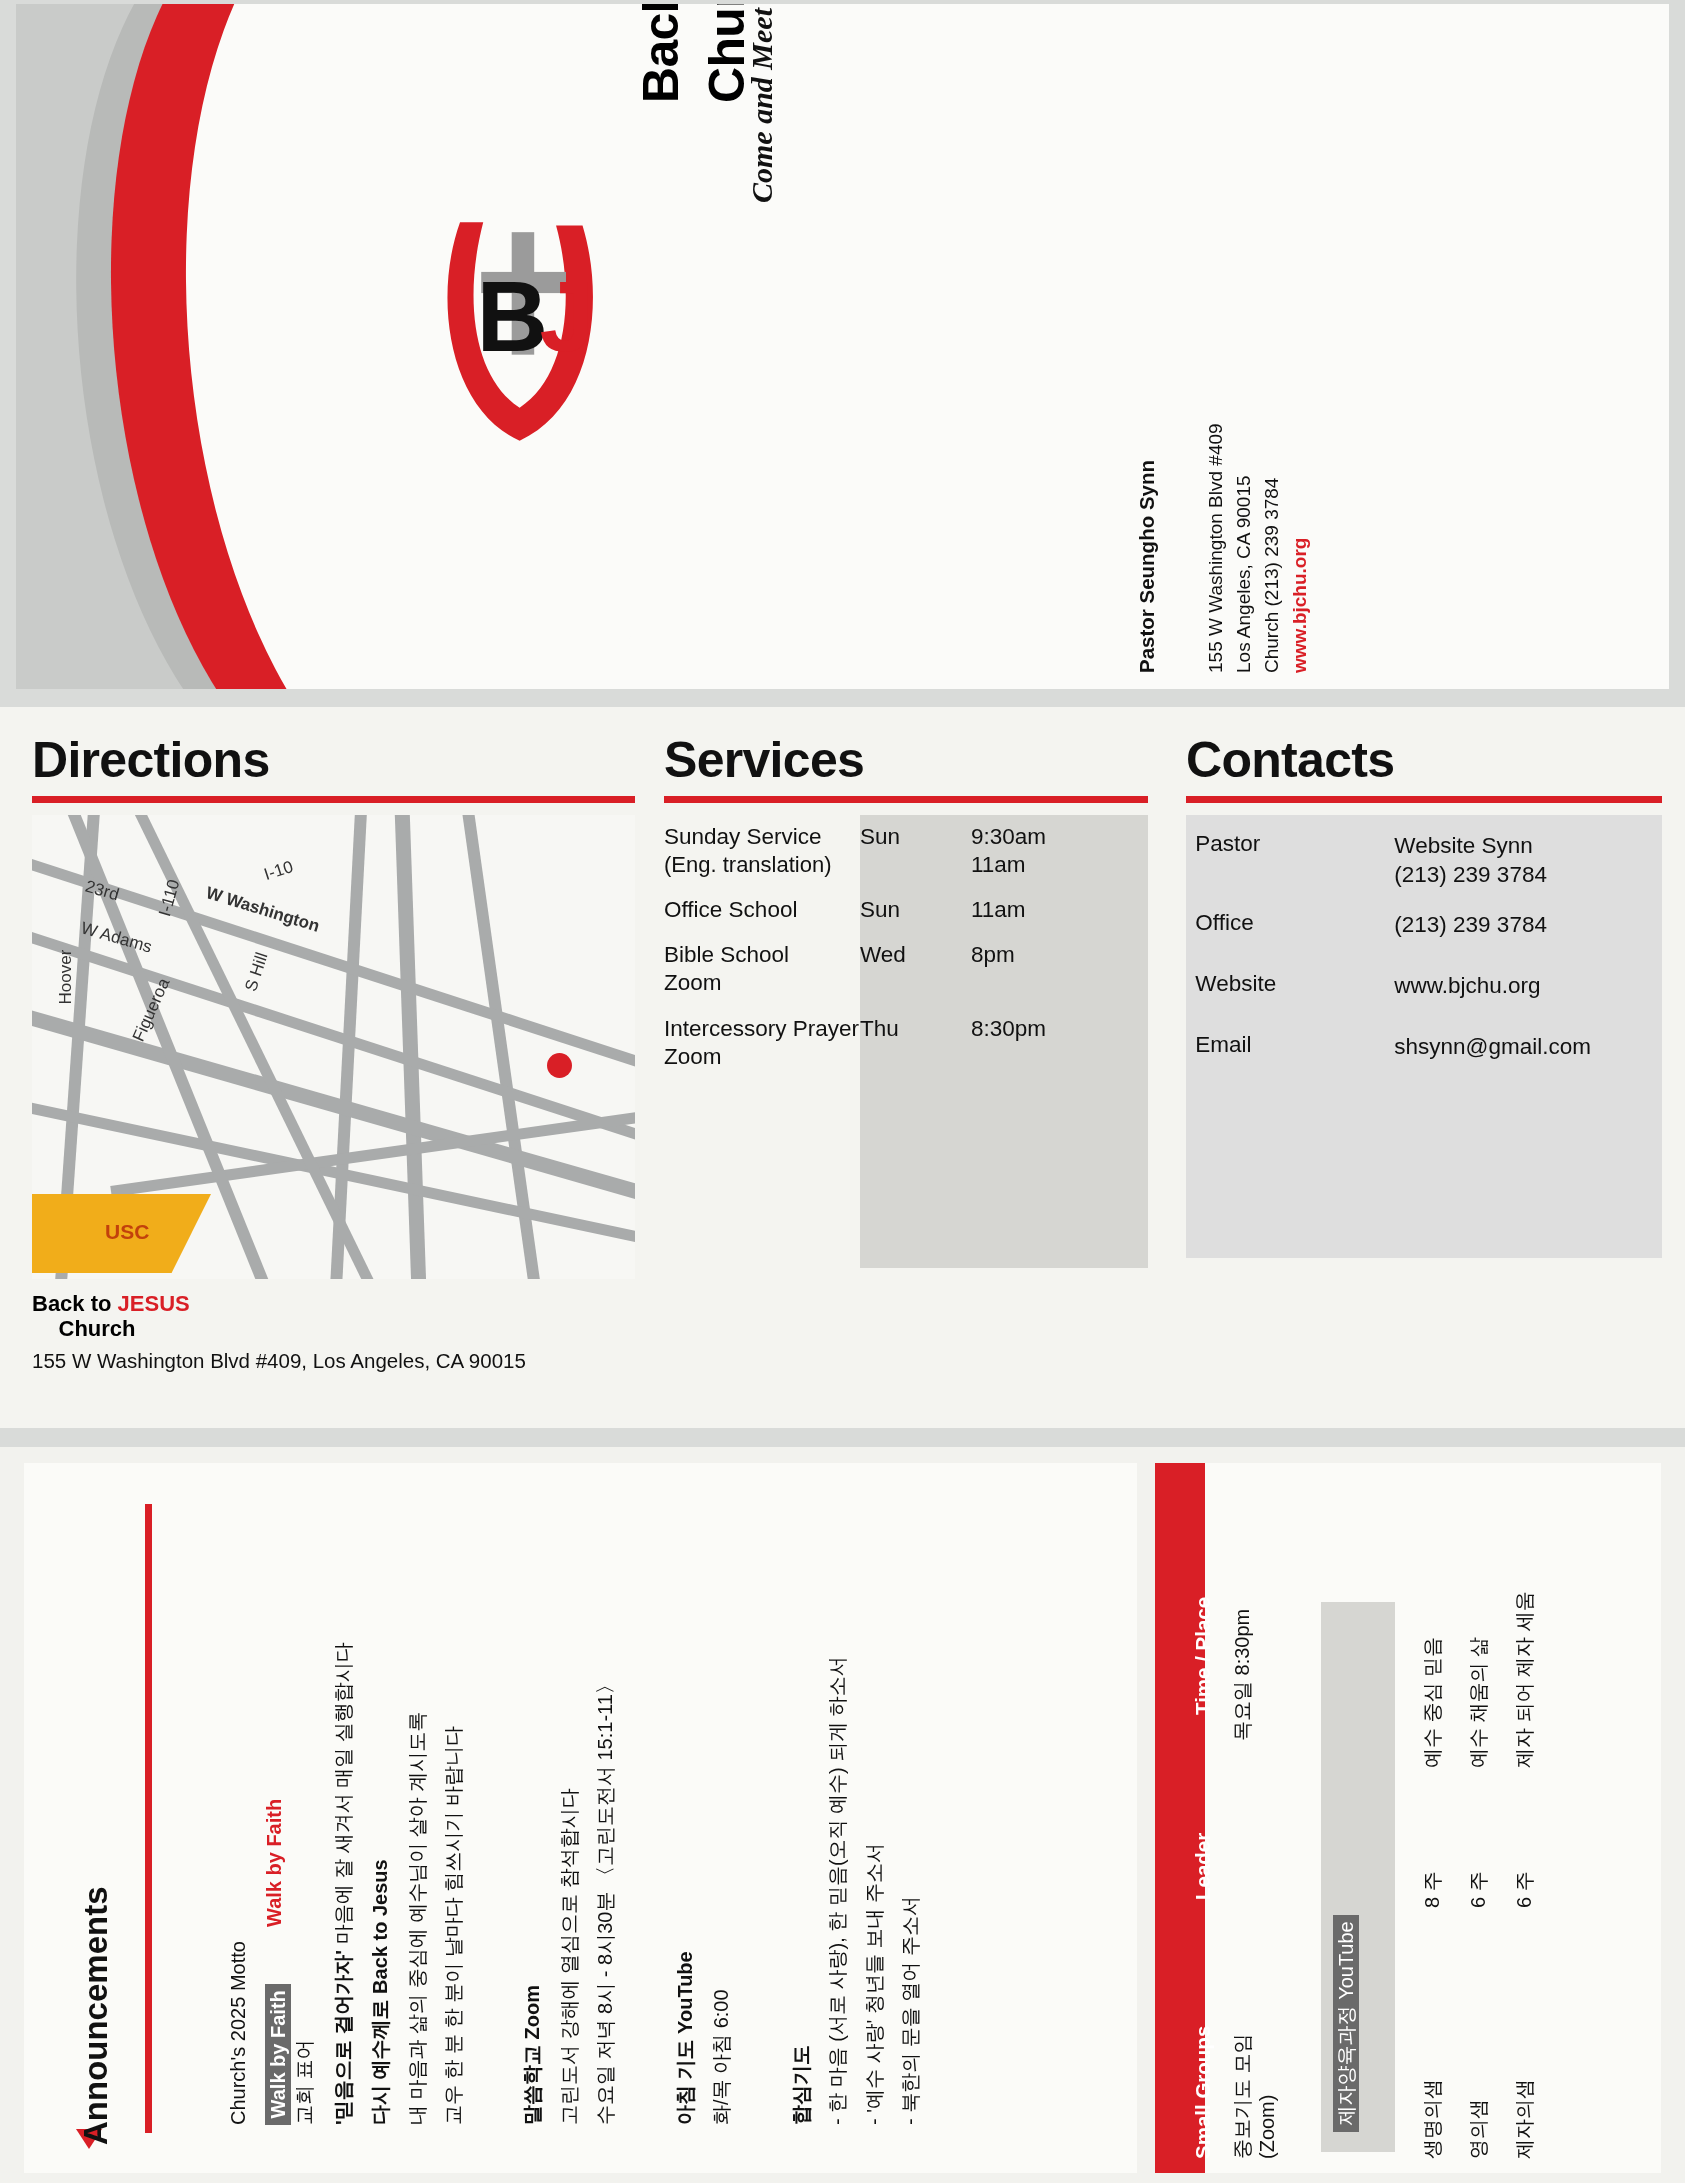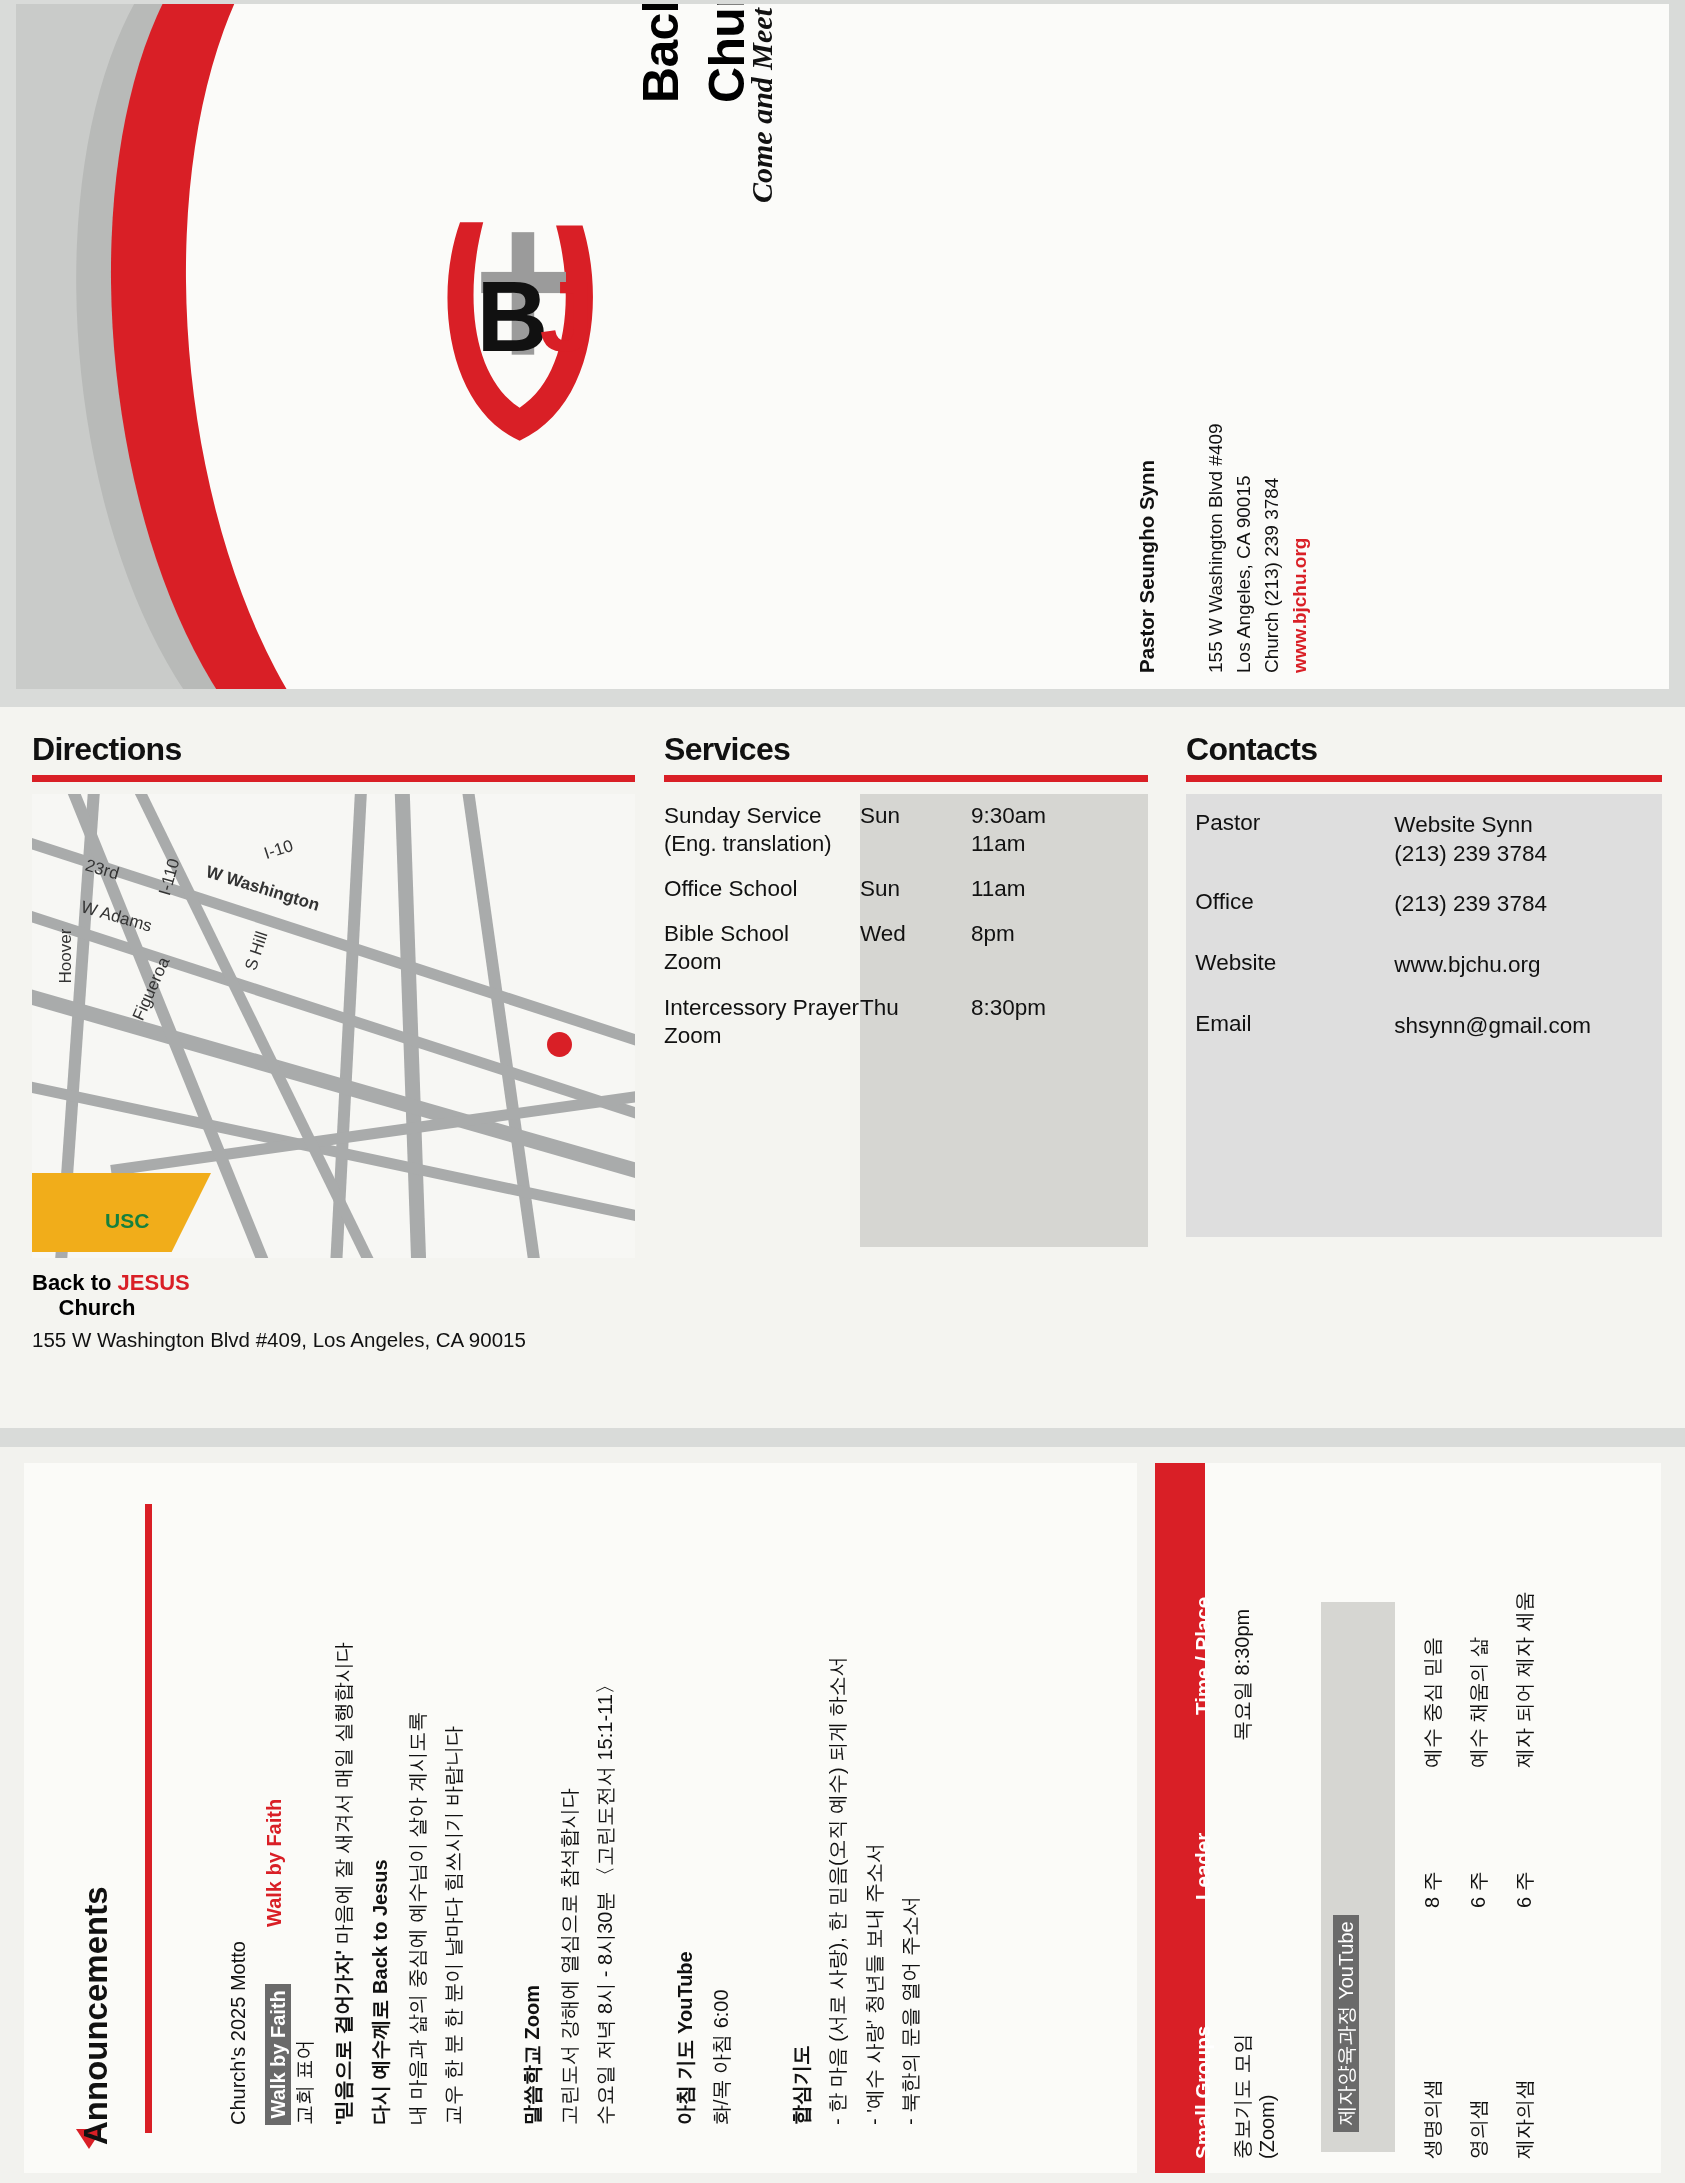--- a/index.html
+++ b/index.html
@@ -148,21 +148,21 @@
   
   #panel-info {
     position: absolute;
     left: 0px;
     top: 707px;
     width: 1685px;
     height: 721px;
     background: #f4f4f0;
   }
   .sec-title {
-    font-size: 32px;
+    font-size: 50px;
     font-weight: bold;
     color: #111;
     letter-spacing: -0.7px;
   }
   .sec-rule {
     height: 7.3px;
     background: #d91f26;
     margin-top: 6.6px;
   }
 
@@ -200,23 +200,22 @@
     width: 179px;
     height: 79px;
     background: #f1ad1a;
     clip-path: polygon(0 0, 100% 0, 78% 100%, 0 100%);
   }
   .usc-text {
     position: absolute;
     left: 73px;
     top: 405px;
     font-size: 21px;
-    color: #15803d;
-    font-weight: bold;
-    margin-top: 10px;
+    color: #c2410c;
+    font-weight: bold;
   }
   .map-dot {
     position: absolute;
     left: 515px;
     top: 238px;
     width: 25px;
     height: 25px;
     border-radius: 50%;
     background: #d91f26;
   }

